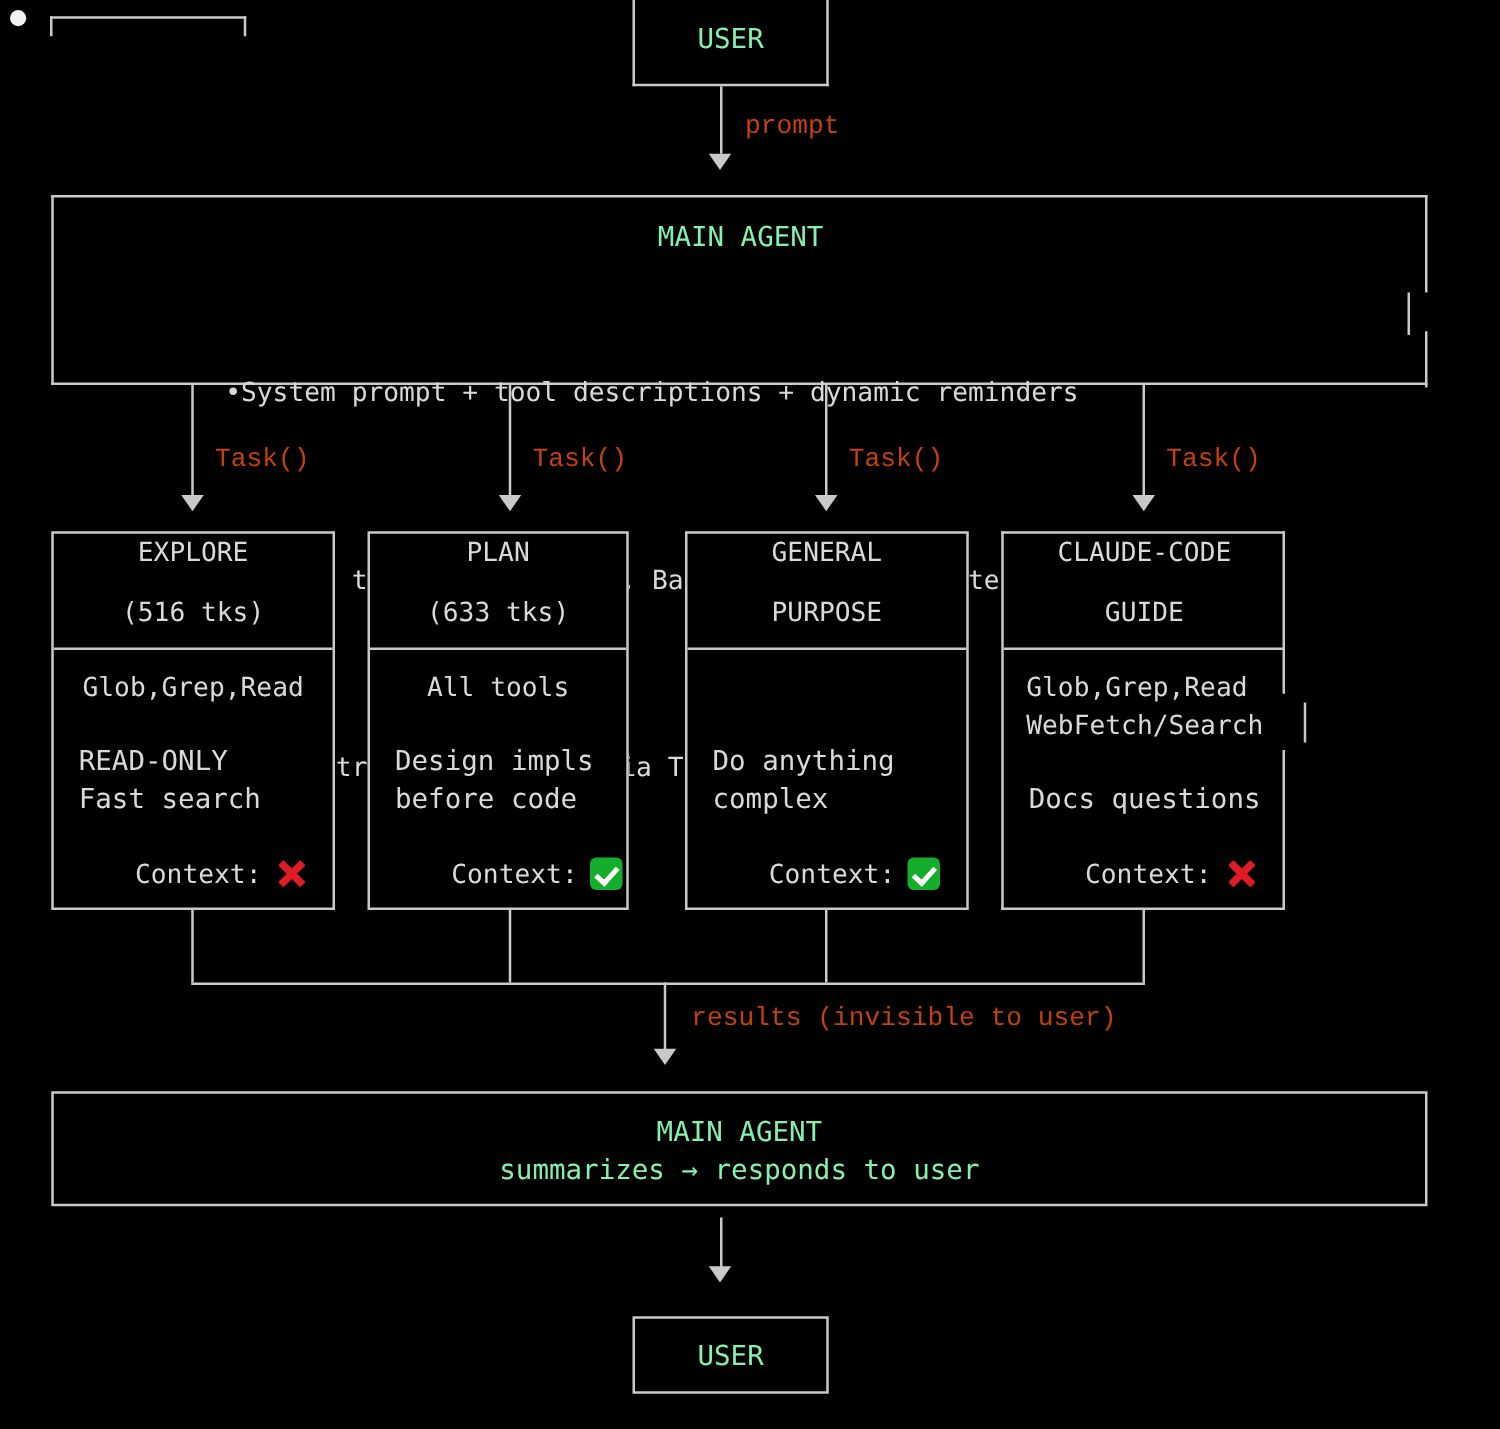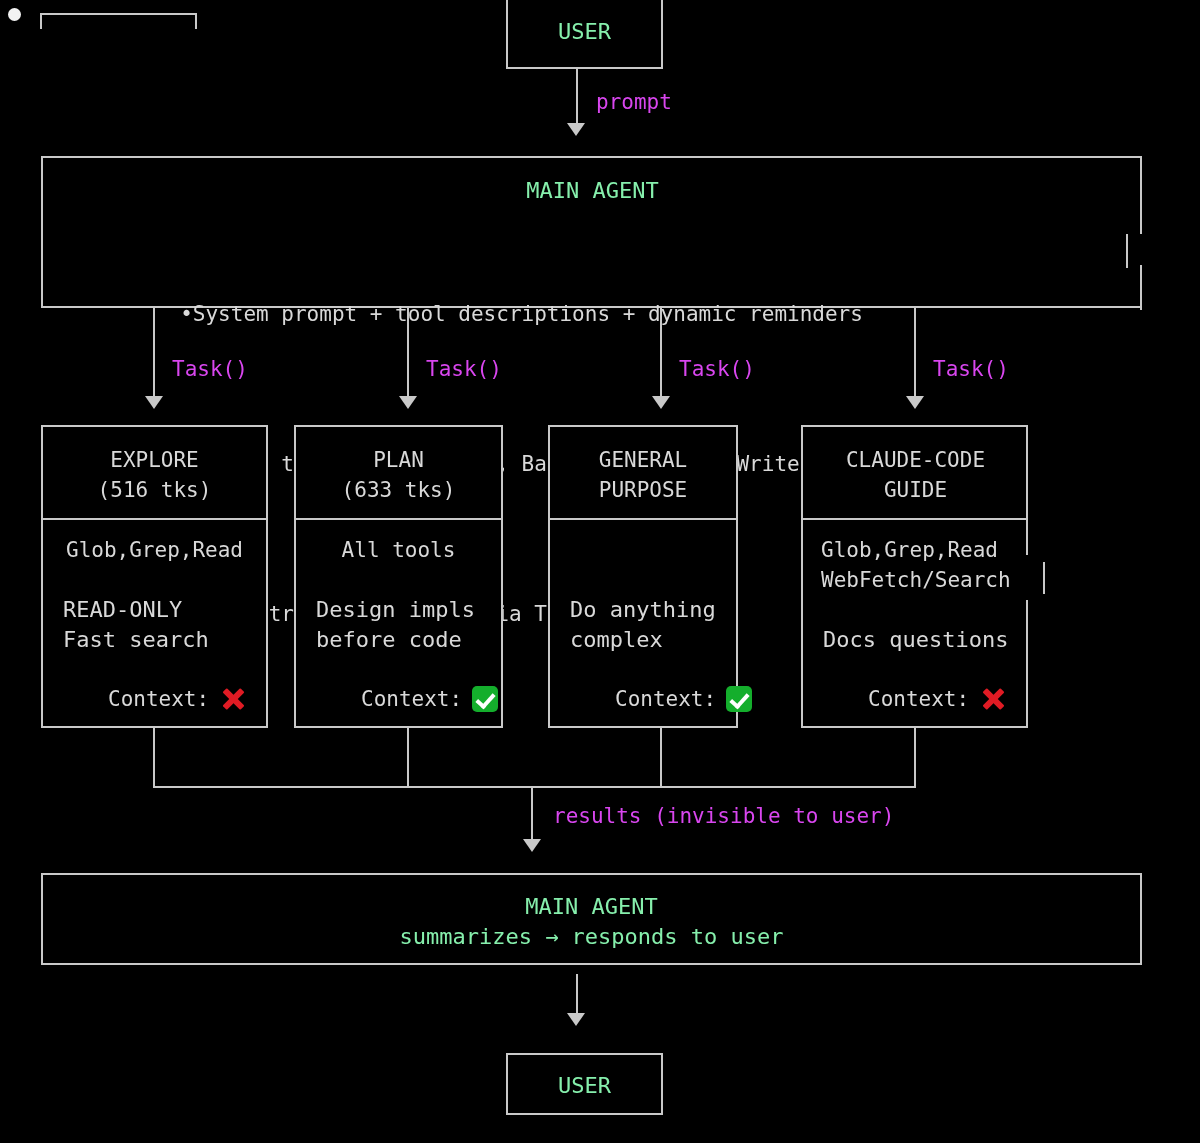--- a/index.html
+++ b/index.html
@@ -42,24 +42,25 @@
     position: absolute;
     width: 0;
     height: 0;
     border-left: 9px solid transparent;
     border-right: 9px solid transparent;
     border-top: 13px solid #c9c9c9;
   }
   .lbl {
     position: absolute;
     white-space: pre;
-    color: #d946ef;
+    color: #c2410c;
     font-size: 21px;
     line-height: 30px;
     letter-spacing: 0px;
+    font-family: Liberation Mono, monospace;
   }
   .center-text {
     position: absolute;
     width: 100%;
     text-align: center;
     white-space: pre;
     font-size: 22px;
     line-height: 30px;
     color: #86efac;
     left: 0;
@@ -167,21 +168,21 @@
     box-sizing: border-box;
   }
   .sa-head .t1, .sa-head .t2 {
     position: absolute;
     width: 100%;
     text-align: center;
     white-space: pre;
     font-size: 21px;
     line-height: 30px;
   }
-  .sa-head .t1 { top: 18px; }
+  .sa-head .t1 { top: 0; }
   .sa-head .t2 { top: 48px; }
 
   .sa-body {
     position: absolute;
     left: 0;
     top: 93px;
     width: 100%;
     height: 208px;
   }
   .sa-tools {
@@ -255,21 +256,21 @@
     width: 7px;
     height: 14px;
     border: solid #ffffff;
     border-width: 0 4px 4px 0;
     transform: rotate(42deg);
   }
 
   
   #sa-0 { left: 41px;  width: 227px; }
   #sa-1 { left: 294px; width: 209px; }
-  #sa-2 { left: 548px; width: 190px; }
+  #sa-2 { left: 548px; width: 227px; }
   #sa-3 { left: 801px; width: 227px; border-right: none; }
 
   
   #sa3-right-a { left: 1026px; top: 425px;  height: 130px; }
   #sa3-right-b { left: 1026px; top: 600px;  height: 128px; }
   #sa3-tick    { left: 1043px; top: 562px;  height: 32px;  }
 </style>
 </head>
 <body>
 

